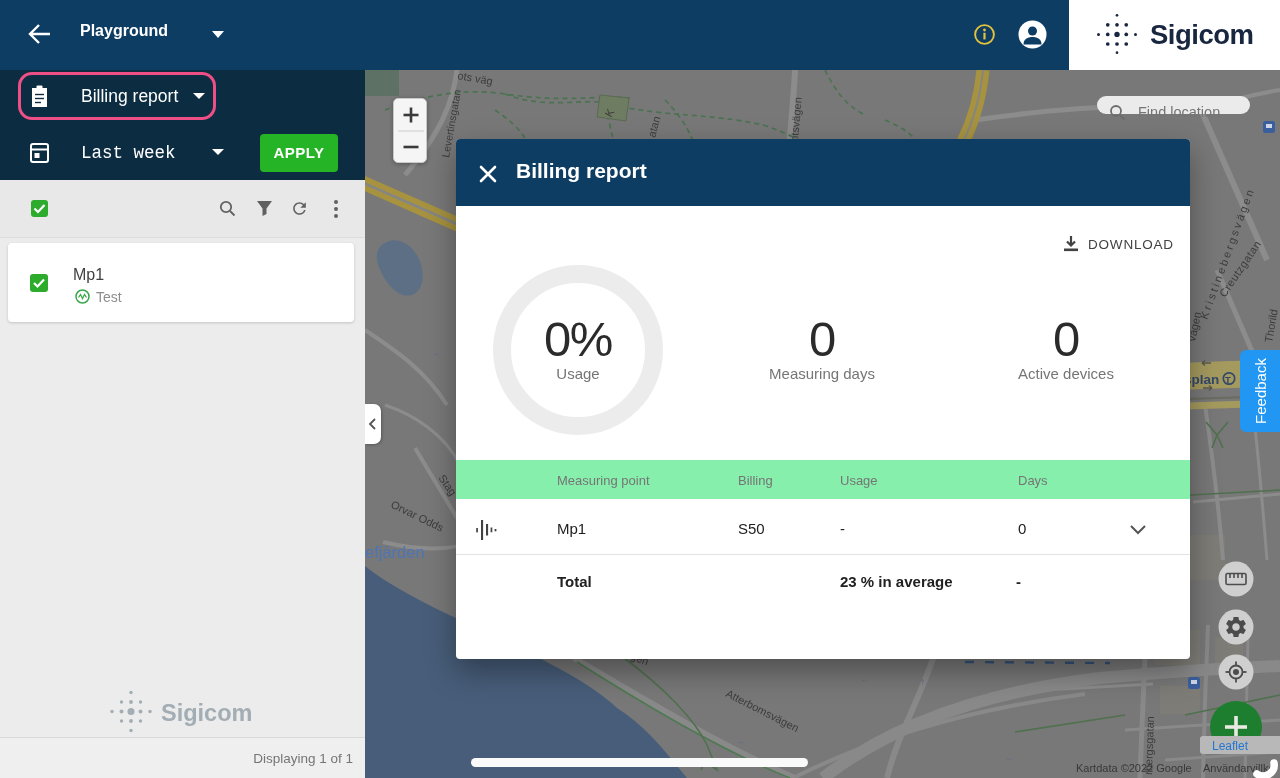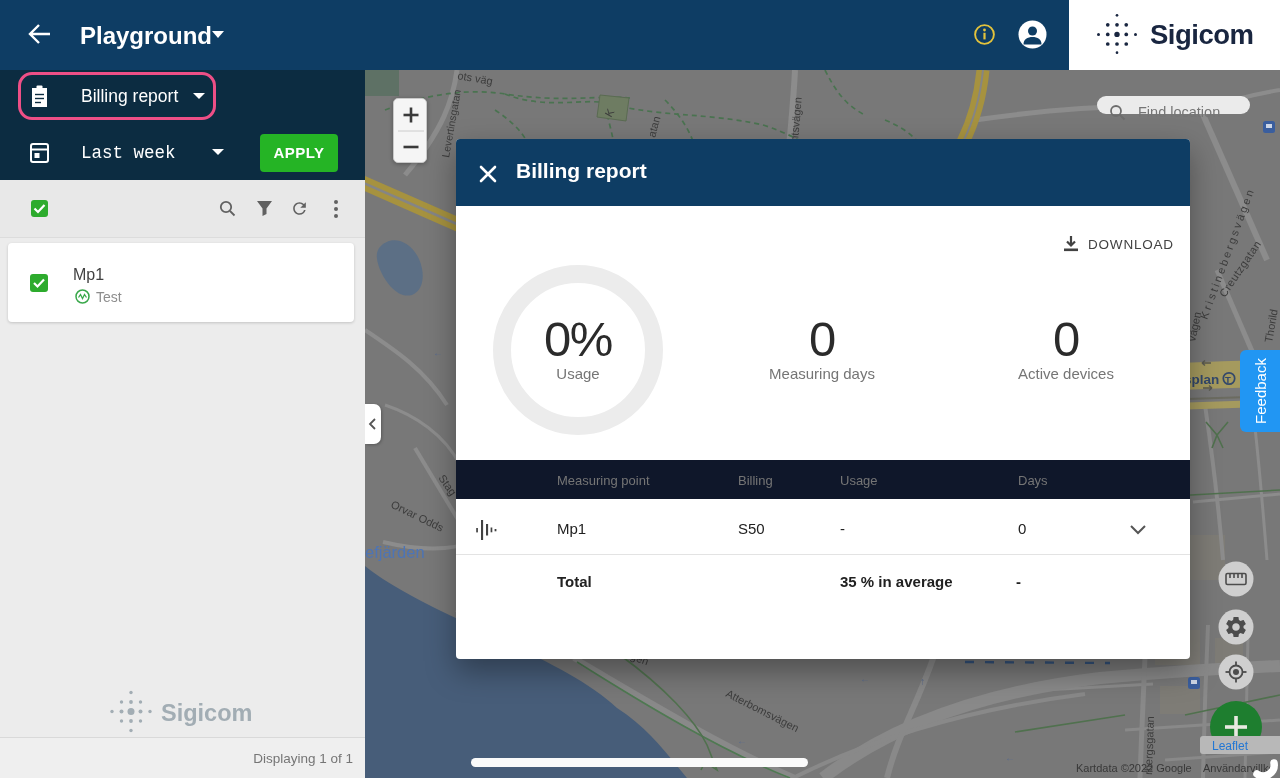--- a/index.html
+++ b/index.html
@@ -237,21 +237,21 @@
   <svg class="abs" style="left:36px;top:125px" width="172" height="172" viewBox="0 0 172 172">
     <circle cx="86" cy="86" r="76" fill="none" stroke="#ececec" stroke-width="18"></circle>
   </svg>
   <div class="abs big0" style="left:42px;top:182px;width:160px;text-align:center;">0%</div>
   <div class="abs statlbl" style="left:42px;top:226px;width:160px;text-align:center;">Usage</div>
   <div class="abs big0" style="left:286px;top:182px;width:160px;text-align:center;">0</div>
   <div class="abs statlbl" style="left:286px;top:226px;width:160px;text-align:center;">Measuring days</div>
   <div class="abs big0" style="left:530px;top:182px;width:160px;text-align:center;">0</div>
   <div class="abs statlbl" style="left:530px;top:226px;width:160px;text-align:center;">Active devices</div>
 
-  <div class="abs" style="left:0;top:321px;width:734px;height:39px;background:#0f172a;">
+  <div class="abs" style="left:0;top:321px;width:734px;height:39px;background:#86efac;">
     <div class="th" style="left:101px;">Measuring point</div>
     <div class="th" style="left:282px;">Billing</div>
     <div class="th" style="left:384px;">Usage</div>
     <div class="th" style="left:562px;">Days</div>
   </div>
   <div class="abs" style="left:0;top:360px;width:734px;height:56px;border-bottom:1px solid #e3e3e3;">
     <svg class="abs" style="left:18px;top:20px" width="24" height="22" viewBox="0 0 24 22">
       <g fill="#424242">
         <rect x="2.2" y="9" width="1.7" height="4.4"></rect>
         <rect x="7" y="1" width="2.1" height="20"></rect>
@@ -263,30 +263,30 @@
     <div class="td" style="left:101px;">Mp1</div>
     <div class="td" style="left:282px;">S50</div>
     <div class="td" style="left:384px;">-</div>
     <div class="td" style="left:562px;">0</div>
     <svg class="abs" style="left:672px;top:25px" width="20" height="12" viewBox="0 0 20 12">
       <path d="M3,2 L10,9 L17,2" fill="none" stroke="#555" stroke-width="2"></path>
     </svg>
   </div>
   <div class="abs" style="left:0;top:416px;width:802px;height:54px;">
     <div class="tb" style="left:101px;">Total</div>
-    <div class="tb" style="left:384px;">35 % in average</div>
+    <div class="tb" style="left:384px;">23 % in average</div>
     <div class="tb" style="left:560px;">-</div>
   </div>
 </div>
 
 <div class="abs" id="topbar">
   <svg class="abs" style="left:28px;top:23px" width="23" height="22" viewBox="0 0 23 22">
     <path d="M11,2 L2,11 L11,20 M2.5,11 L22,11" stroke="#fff" stroke-width="2.4" fill="none"></path>
   </svg>
-  <div class="abs" style="left:80px;top:22px;font-size:24px;font-weight:bold;color:#fff;">Playground</div>
+  <div class="abs" style="left:80px;top:22px;font-size:16px;font-weight:bold;color:#fff;">Playground</div>
   <div class="abs" style="left:212px;top:31px;width:0;height:0;border-left:6.5px solid transparent;border-right:6.5px solid transparent;border-top:7px solid #fff;"></div>
   <svg class="abs" style="left:972px;top:22px" width="25" height="25" viewBox="0 0 25 25">
     <circle cx="12.5" cy="12.5" r="9.4" fill="none" stroke="#e3c33c" stroke-width="1.9"></circle>
     <rect x="11.4" y="10.8" width="2.2" height="6.6" fill="#e3c33c"></rect>
     <circle cx="12.5" cy="8" r="1.4" fill="#e3c33c"></circle>
   </svg>
   <svg class="abs" style="left:1017px;top:19px" width="31" height="31" viewBox="0 0 31 31">
     <circle cx="15.5" cy="15.5" r="14" fill="#fff"></circle>
     <circle cx="15.5" cy="12" r="4.5" fill="#0e3d64"></circle>
     <path d="M6.5,25.5 C6.5,20 10.5,18 15.5,18 C20.5,18 24.5,20 24.5,25.5 Z" fill="#0e3d64"></path>

